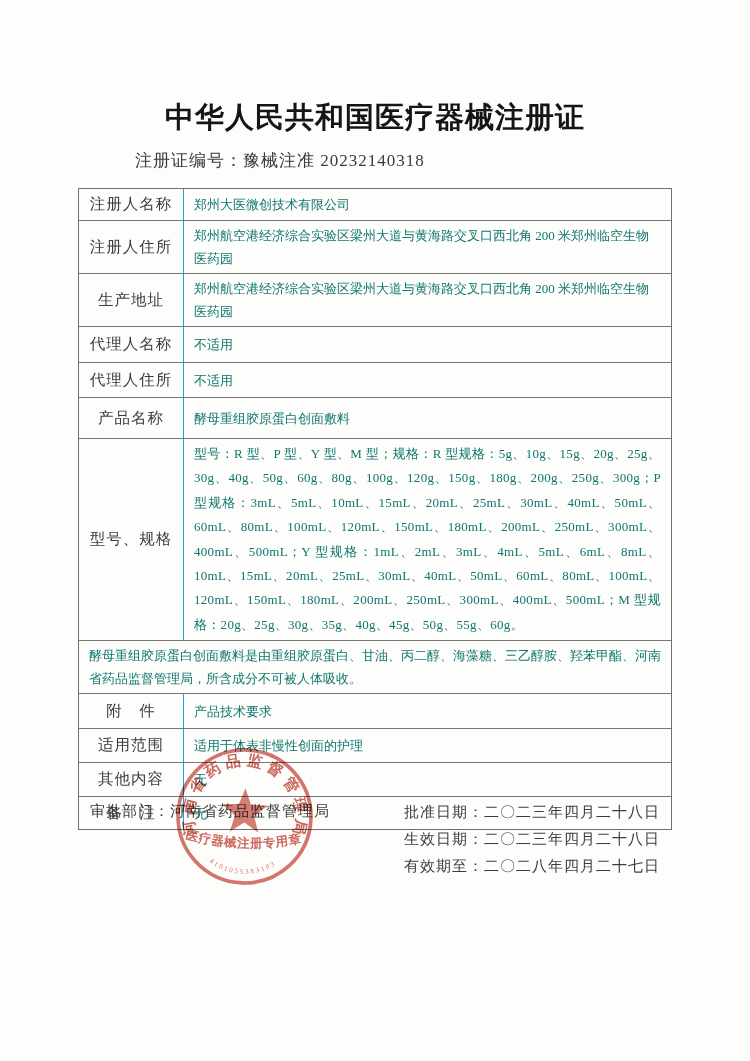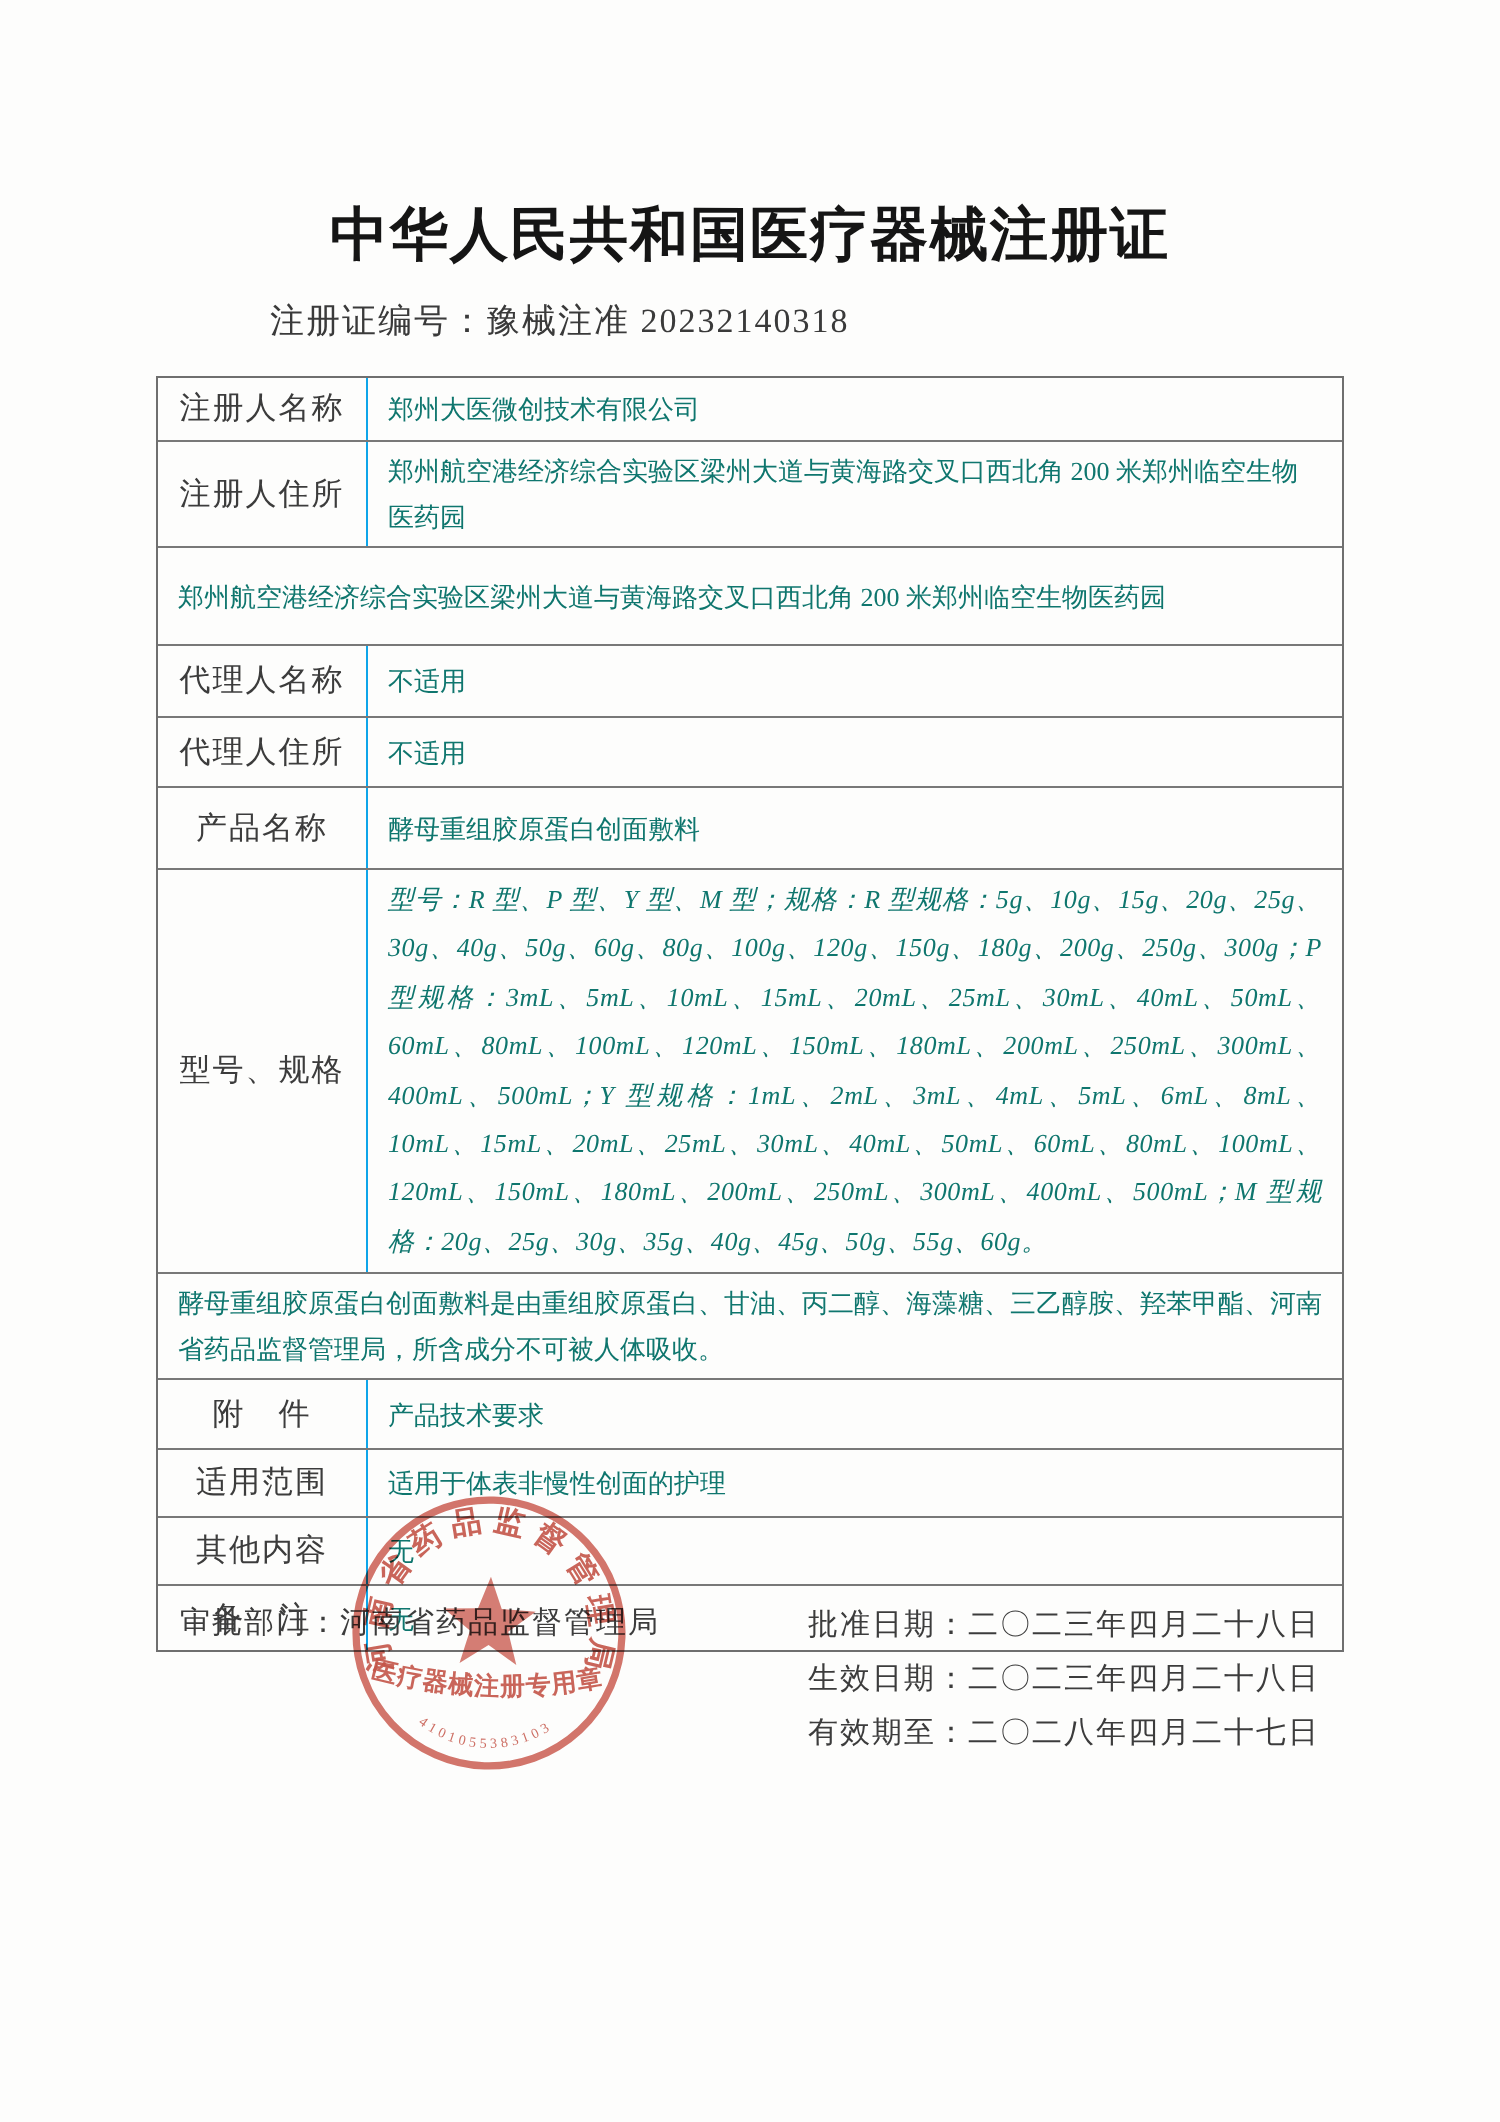--- a/index.html
+++ b/index.html
@@ -43,21 +43,20 @@
   .cell-value{
     flex:1;display:flex;align-items:center;
     font-size:13px;color:#0f766e;
     box-sizing:border-box;padding:3px 10px;
     line-height:23px;
   }
   .row.tall .cell-value{
     line-height:24.4px;
     text-align:justify;
     letter-spacing:0.3px;
-    font-style:italic;
   }
   .footer-left{
     position:absolute;left:90px;top:802px;
     font-size:15px;color:#3c3c3c;letter-spacing:1px;
   }
   .footer-dates{
     position:absolute;left:404px;top:803px;
     font-size:15px;color:#3c3c3c;
   }
   .date-line{margin-bottom:8px;letter-spacing:1px;white-space:nowrap;}
@@ -83,20 +82,21 @@
   <div class="cert-table">
     <div class="row" style="min-height:31px">
       <div class="cell-label">注册人名称</div>
       <div class="cell-value">郑州大医微创技术有限公司</div>
     </div>
     <div class="row" style="min-height:48px">
       <div class="cell-label">注册人住所</div>
       <div class="cell-value">郑州航空港经济综合实验区梁州大道与黄海路交叉口西北角 200 米郑州临空生物医药园</div>
     </div>
     <div class="row" style="min-height:48px">
+      <div class="cell-label">生产地址</div>
       <div class="cell-value">郑州航空港经济综合实验区梁州大道与黄海路交叉口西北角 200 米郑州临空生物医药园</div>
     </div>
     <div class="row" style="min-height:35px">
       <div class="cell-label">代理人名称</div>
       <div class="cell-value">不适用</div>
     </div>
     <div class="row" style="min-height:34px">
       <div class="cell-label">代理人住所</div>
       <div class="cell-value">不适用</div>
     </div>

